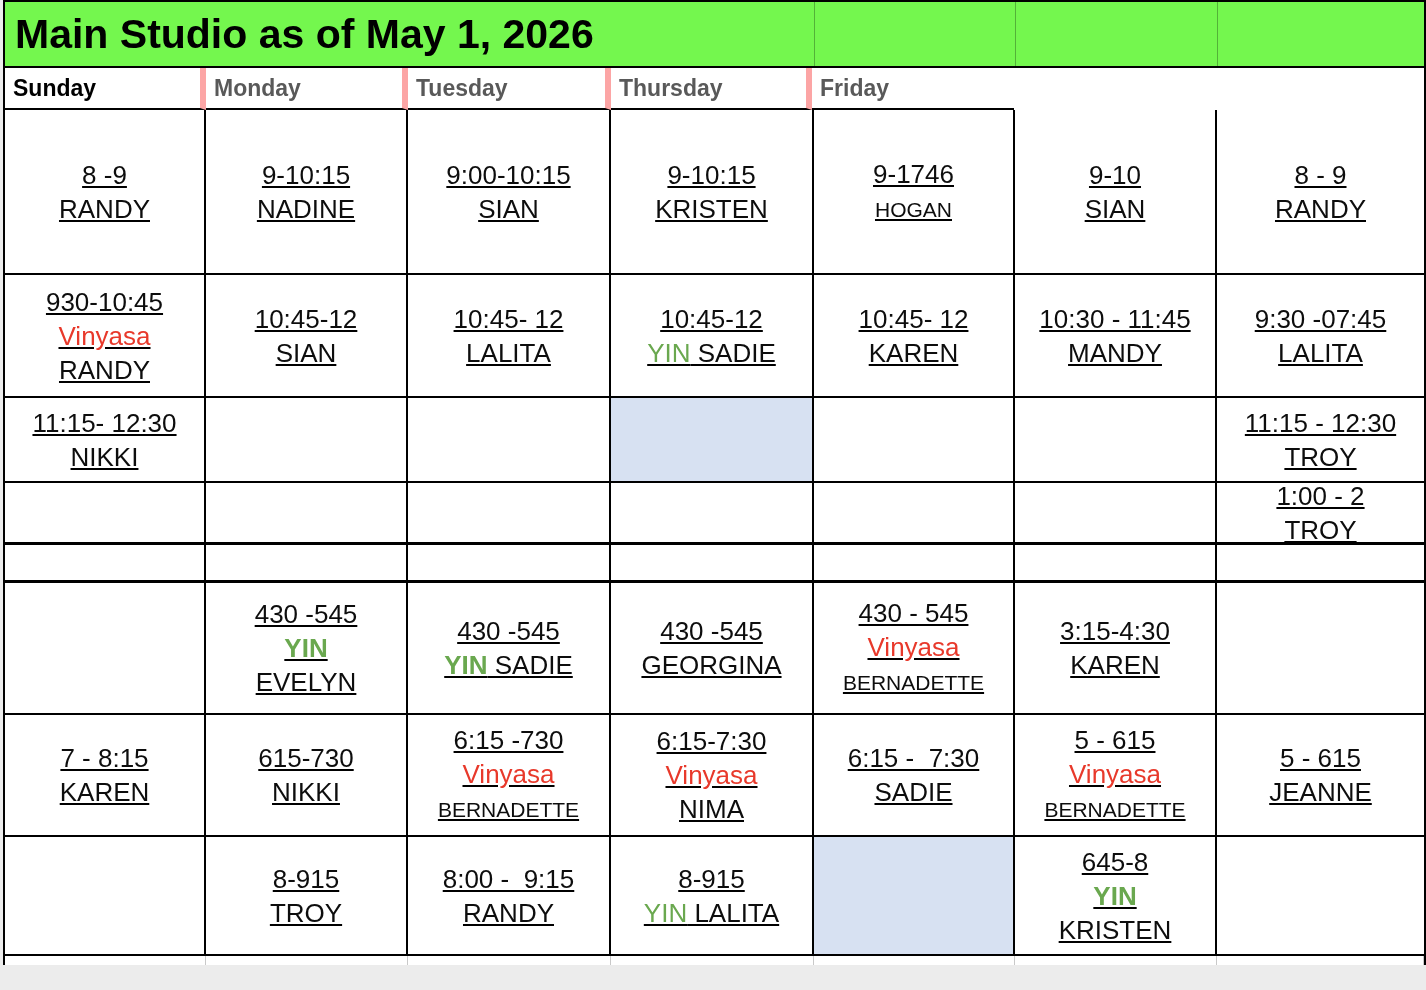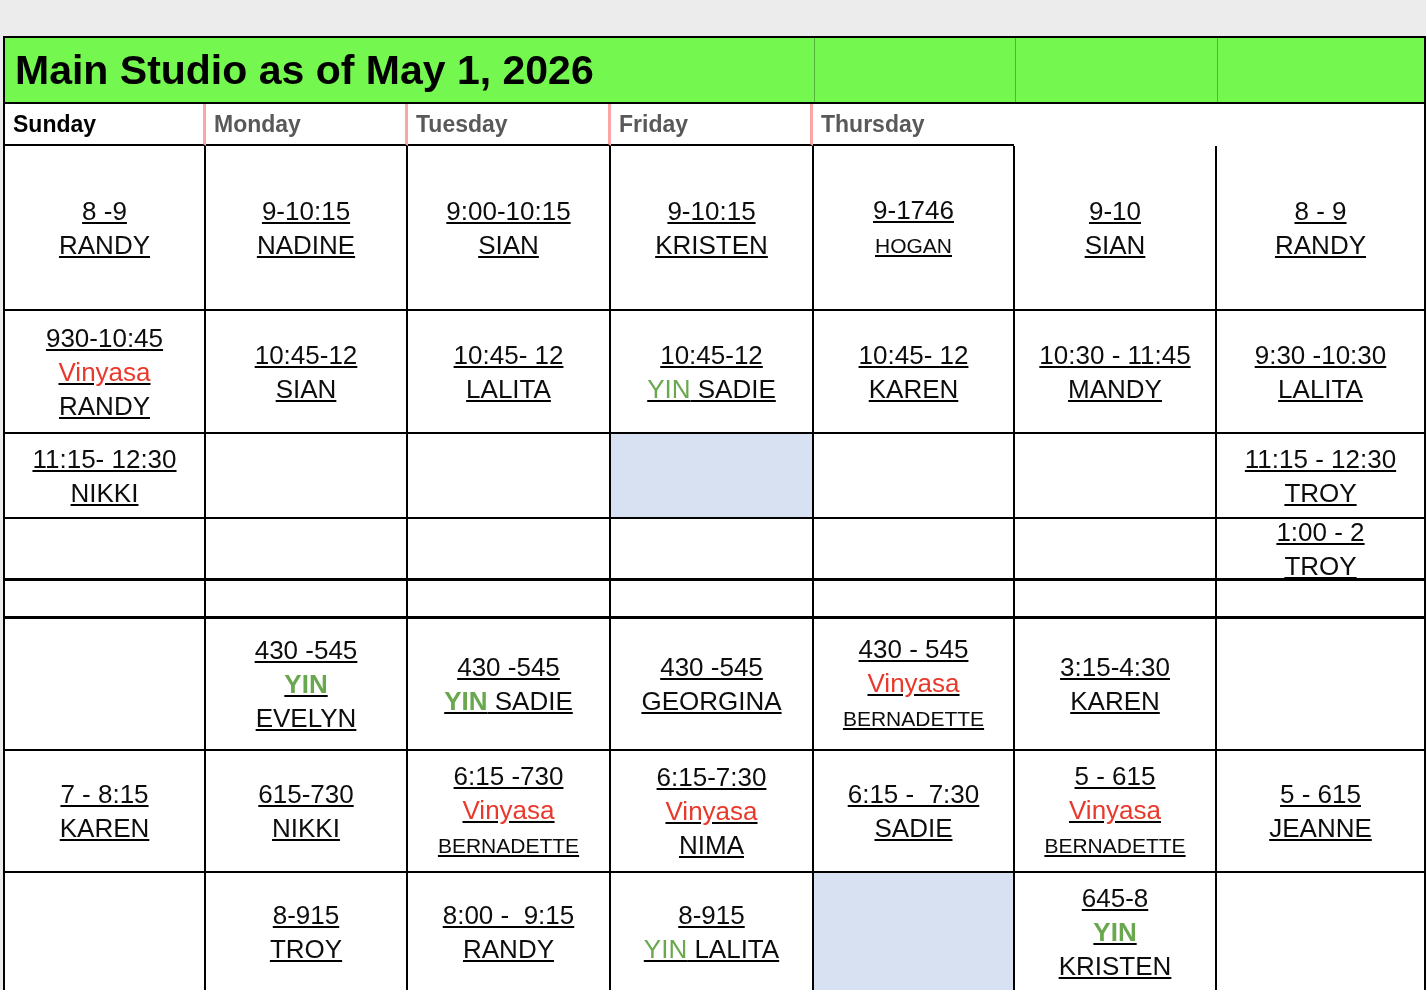--- a/index.html
+++ b/index.html
@@ -9,32 +9,31 @@
   }
   .sheet{
     margin-left:3px;width:1423px;box-sizing:border-box;
     border-left:2px solid #000;border-right:2px solid #000;background:#fff;
   }
   
   .title-row{
     height:68px;box-sizing:border-box;display:flex;
     border-top:2px solid #000;border-bottom:2px solid #000;
     background:var(--title-bg,#74f74e);
-    margin-top:36px;
   }
   .title-cell{width:809px;box-sizing:border-box;display:flex;align-items:center;padding-left:10px;}
   .title-cell .title-text{font-size:41px;font-weight:bold;color:#000;white-space:pre;}
   .title-spacer{box-sizing:border-box;border-left:1px solid rgba(0,0,0,0.28);}
   .title-spacer.s1{width:201px}
   .title-spacer.s2{width:202px}
   .title-spacer.s3{flex:1}
   
   .header-row{display:flex;height:42px;box-sizing:border-box;}
   .hcell{
-    box-sizing:border-box;border-right:3px solid #fca5a5;border-bottom:2px solid #000;
+    box-sizing:border-box;border-right:6px solid #fca5a5;border-bottom:2px solid #000;
     display:flex;align-items:center;padding-left:8px;
     font-weight:bold;font-size:23px;color:var(--day-header-gray,#595959);background:#fff;
   }
   .hcell:first-child{color:#000;}
   .hcell:last-child{border-right:none;}
   
   .c0{width:201px}.c1{width:202px}.c2{width:203px}.c3{width:203px}
   .c4{width:201px}.c5{width:202px}.c6{flex:1}
   
   .row{display:flex;box-sizing:border-box;text-decoration:underline;}
@@ -77,26 +76,26 @@
   <div class="header-row">
       <div class="hcell c0">
         <span>Sunday</span>
       </div>
       <div class="hcell c1">
         <span>Monday</span>
       </div>
       <div class="hcell c2">
         <span>Tuesday</span>
       </div>
+      <div class="hcell c4">
+        <span>Thursday</span>
+      </div>
       <div class="hcell c5">
         <span>Friday</span>
       </div>
-      <div class="hcell c4">
-        <span>Thursday</span>
-      </div>
     </div>
   <div class="grid">
       <div class="row">
         <div class="cell c0">
           <div class="line"><span class="">8 -9</span></div>
           <div class="line"><span class="">RANDY</span></div>
         </div>
         <div class="cell c1">
           <div class="line"><span class="">9-10:15</span></div>
           <div class="line"><span class="">NADINE</span></div>
@@ -142,21 +141,21 @@
         </div>
         <div class="cell c4">
           <div class="line"><span class="">10:45- 12</span></div>
           <div class="line"><span class="">KAREN</span></div>
         </div>
         <div class="cell c5">
           <div class="line"><span class="">10:30 - 11:45</span></div>
           <div class="line"><span class="">MANDY</span></div>
         </div>
         <div class="cell c6">
-          <div class="line"><span class="">9:30 -10:30</span></div>
+          <div class="line"><span class="">9:30 -07:45</span></div>
           <div class="line"><span class="">LALITA</span></div>
         </div>
       </div>
       <div class="row">
         <div class="cell c0">
           <div class="line"><span class="">11:15- 12:30</span></div>
           <div class="line"><span class="">NIKKI</span></div>
         </div>
         <div class="cell c1"></div>
         <div class="cell c2"></div>

